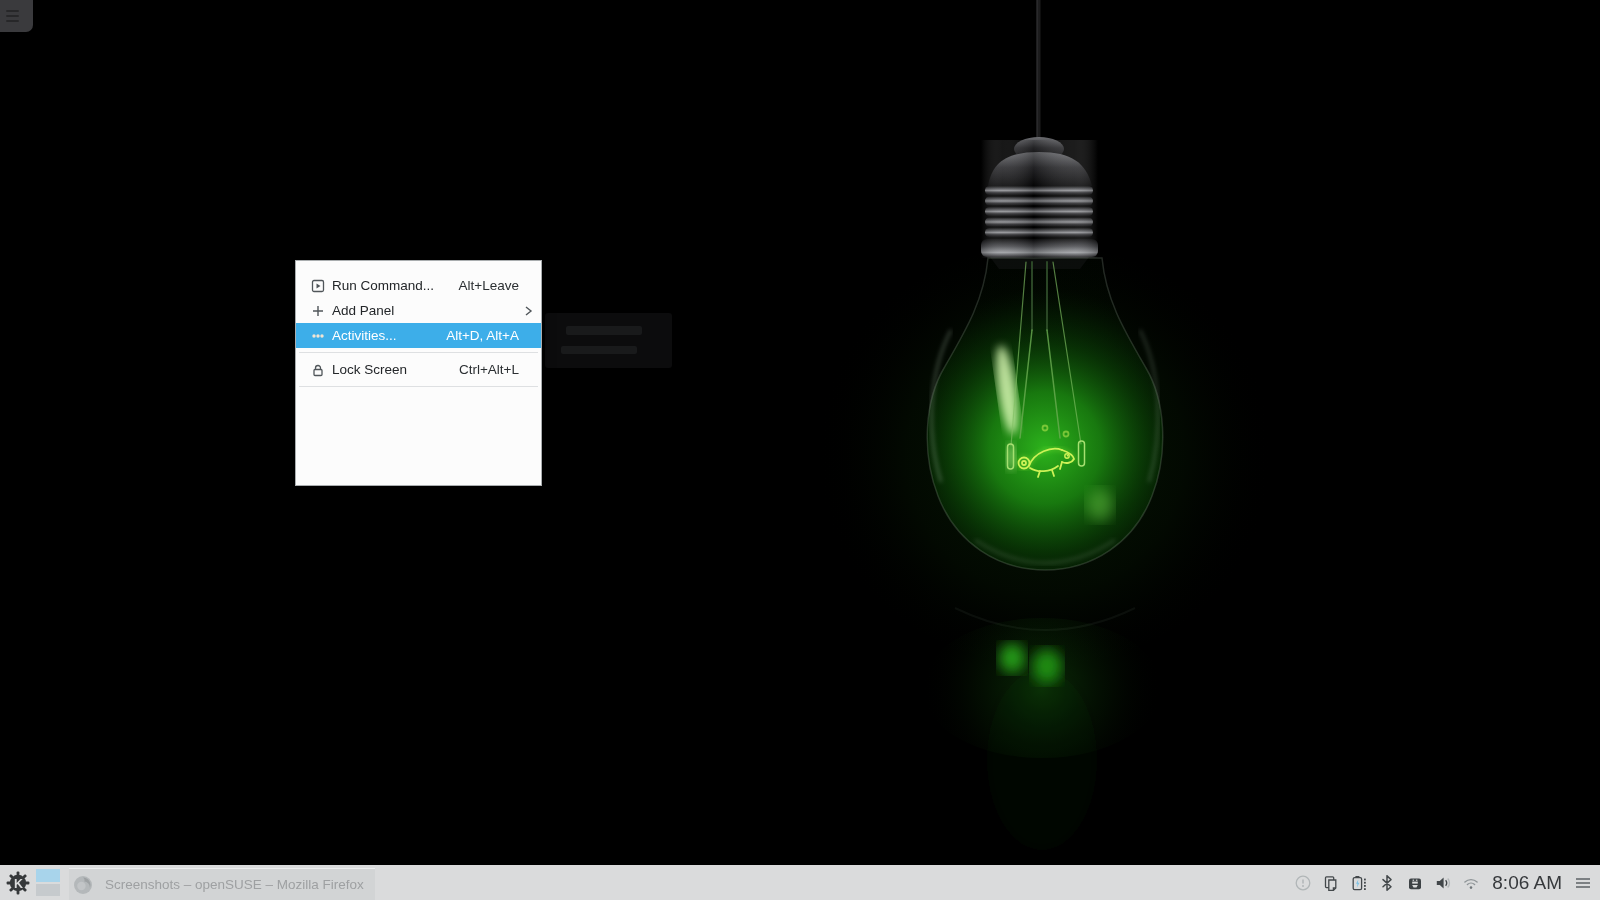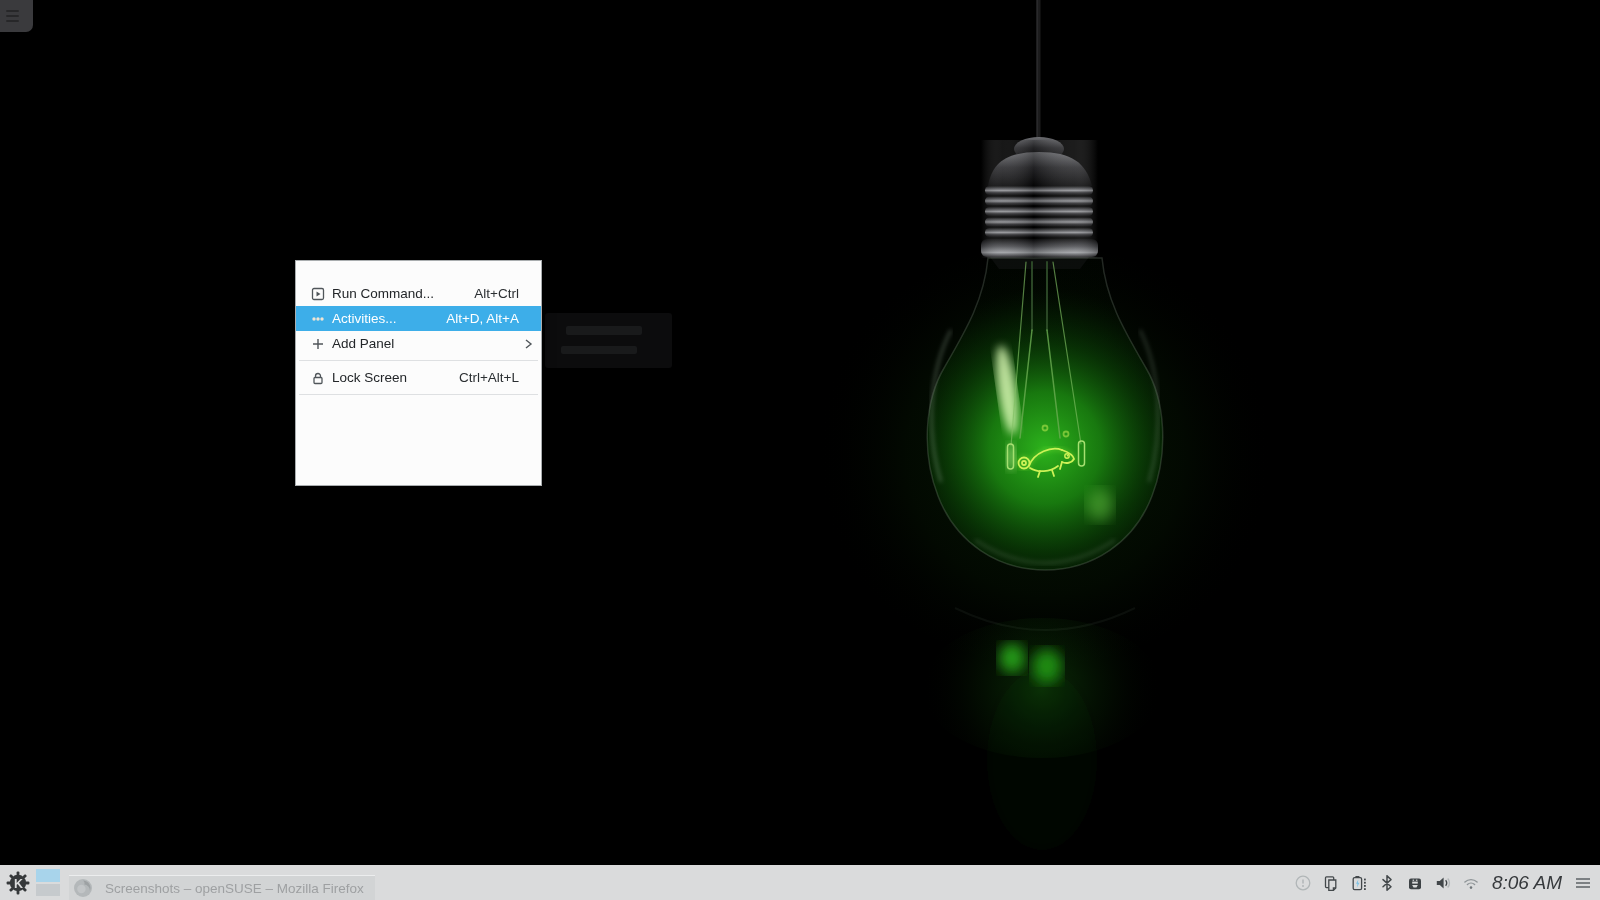--- a/index.html
+++ b/index.html
@@ -21,21 +21,21 @@
   .ghost-tip{
     position:absolute;left:545px;top:313px;width:127px;height:55px;
     background:rgba(13,13,14,.95);border-radius:3px;
   }
   .ghost-tip .g1,.ghost-tip .g2{position:absolute;background:#191a1b;border-radius:2px;filter:blur(.5px);}
   .ghost-tip .g1{left:21px;top:13px;width:76px;height:9px;}
   .ghost-tip .g2{left:16px;top:33px;width:76px;height:8px;}
   
   .menu{
     position:absolute;left:295px;top:260px;width:247px;height:226px;box-sizing:border-box;
-    background:#fcfcfc;border:1px solid #a9adaf;padding:20px 0;
+    background:#fcfcfc;border:1px solid #a9adaf;padding:12px 0;
     box-shadow:0 3px 10px rgba(0,0,0,.5);
     font-size:13.5px;color:#232629;
   }
   .mi{display:flex;align-items:center;height:25px;padding:0 8px 0 14px;cursor:default;}
   .mi .ico{width:16px;height:16px;flex:0 0 16px;display:flex;align-items:center;justify-content:center;}
   .mi .lbl{margin-left:6px;white-space:nowrap;}
   .mi .sc{margin-left:auto;margin-right:14px;white-space:nowrap;color:#2b2f32;}
   .mi.hl{background:#3daee9;color:#fff;}
   .mi.hl .sc{color:#fff;}
   .mi .subarrow{position:relative;margin-left:auto;width:14px;height:14px;margin-right:-2px;}
@@ -47,30 +47,30 @@
     background:#dadbdc;display:flex;align-items:center;
   }
   .launcher{
     width:30px;height:35px;border:none;background:transparent;padding:0;margin-left:3px;
     display:flex;align-items:center;justify-content:center;
   }
   .pager{width:24px;height:27px;margin-left:3px;display:flex;flex-direction:column;justify-content:space-between;}
   .pd{width:24px;height:12.5px;background:#c6cacd;}
   .pd.active{background:#a8d4eb;}
   .task{
-    margin-left:9px;width:306px;height:25px;align-self:flex-end;
+    margin-left:9px;width:306px;height:32px;align-self:flex-end;
     background:#d2d4d5;border-top:1px solid #ecedee;box-sizing:border-box;
     display:flex;align-items:center;overflow:hidden;
   }
   .ficon{margin-left:4px;width:20px;height:20px;flex:0 0 20px;}
   .ttitle{margin-left:12px;font-size:13.5px;color:#9ea0a2;white-space:nowrap;}
   .spacer{flex:1;}
   .tray{display:flex;align-items:center;gap:10px;}
   .tray .ti{width:18px;height:18px;display:flex;align-items:center;justify-content:center;}
-  .clock{margin:4px 12px;font-size:19px;color:#36393c;white-space:nowrap;font-style:italic;}
+  .clock{margin:4px 12px;font-size:19px;color:#36393c;white-space:nowrap;}
   .ptool{width:18px;height:18px;margin-right:8px;border:none;background:transparent;padding:0;display:flex;align-items:center;justify-content:center;}
 </style>
 </head>
 <body>
 
 <div class="wallpaper">
   <svg width="1600" height="900" viewBox="0 0 1600 900">
     <defs>
       <radialGradient id="bleed" gradientUnits="userSpaceOnUse" cx="1045" cy="455" r="230">
         <stop offset="0" stop-color="rgba(30,125,17,0.20)"></stop>
@@ -203,48 +203,48 @@
 <div class="menu">
 
   <div class="mi">
     <span class="ico">
       <svg width="16" height="16" viewBox="0 0 16 16">
           <rect x="2.5" y="2.5" width="11" height="11" rx="1.5" fill="none" stroke="#50565a" stroke-width="1.3"></rect>
           <path d="M6.5 5.5 L10.5 8 L6.5 10.5 Z" fill="#50565a"></path>
         </svg>
     </span>
     <span class="lbl">Run Command...</span>
-    <span class="sc">Alt+Ctrl</span>
-  </div>
-
+    <span class="sc">Alt+Leave</span>
+  </div>
+
+
+  <div class="mi">
+    <span class="ico">
+      <svg width="16" height="16" viewBox="0 0 16 16">
+          <path d="M8 3 V13 M3 8 H13" stroke="#50565a" stroke-width="1.4" fill="none"></path>
+        </svg>
+    </span>
+    <span class="lbl">Add Panel</span>
+    <span class="subarrow">
+      <svg width="14" height="14" viewBox="0 0 14 14">
+          <path d="M5 3 L10 7 L5 11" fill="none" stroke="#50565a" stroke-width="1.4"></path>
+        </svg>
+    </span>
+  </div>
 
   <div class="mi hl">
     <span class="ico">
       <svg width="16" height="16" viewBox="0 0 16 16">
           <circle cx="4" cy="8" r="1.7" fill="#f1e5d4"></circle>
           <circle cx="8" cy="8" r="1.7" fill="#f1e5d4"></circle>
           <circle cx="12" cy="8" r="1.7" fill="#f1e5d4"></circle>
         </svg>
     </span>
     <span class="lbl">Activities...</span>
     <span class="sc">Alt+D, Alt+A</span>
-  </div>
-
-  <div class="mi">
-    <span class="ico">
-      <svg width="16" height="16" viewBox="0 0 16 16">
-          <path d="M8 3 V13 M3 8 H13" stroke="#50565a" stroke-width="1.4" fill="none"></path>
-        </svg>
-    </span>
-    <span class="lbl">Add Panel</span>
-    <span class="subarrow">
-      <svg width="14" height="14" viewBox="0 0 14 14">
-          <path d="M5 3 L10 7 L5 11" fill="none" stroke="#50565a" stroke-width="1.4"></path>
-        </svg>
-    </span>
   </div>
 
 
   <div class="msep"></div>
 
   <div class="mi">
     <span class="ico">
       <svg width="16" height="16" viewBox="0 0 16 16">
           <rect x="4" y="7.5" width="8" height="6" rx="1" fill="none" stroke="#50565a" stroke-width="1.3"></rect>
           <path d="M5.5 7.5 V6 a2.5 2.5 0 0 1 5 0 V7.5" fill="none" stroke="#50565a" stroke-width="1.3"></path>

